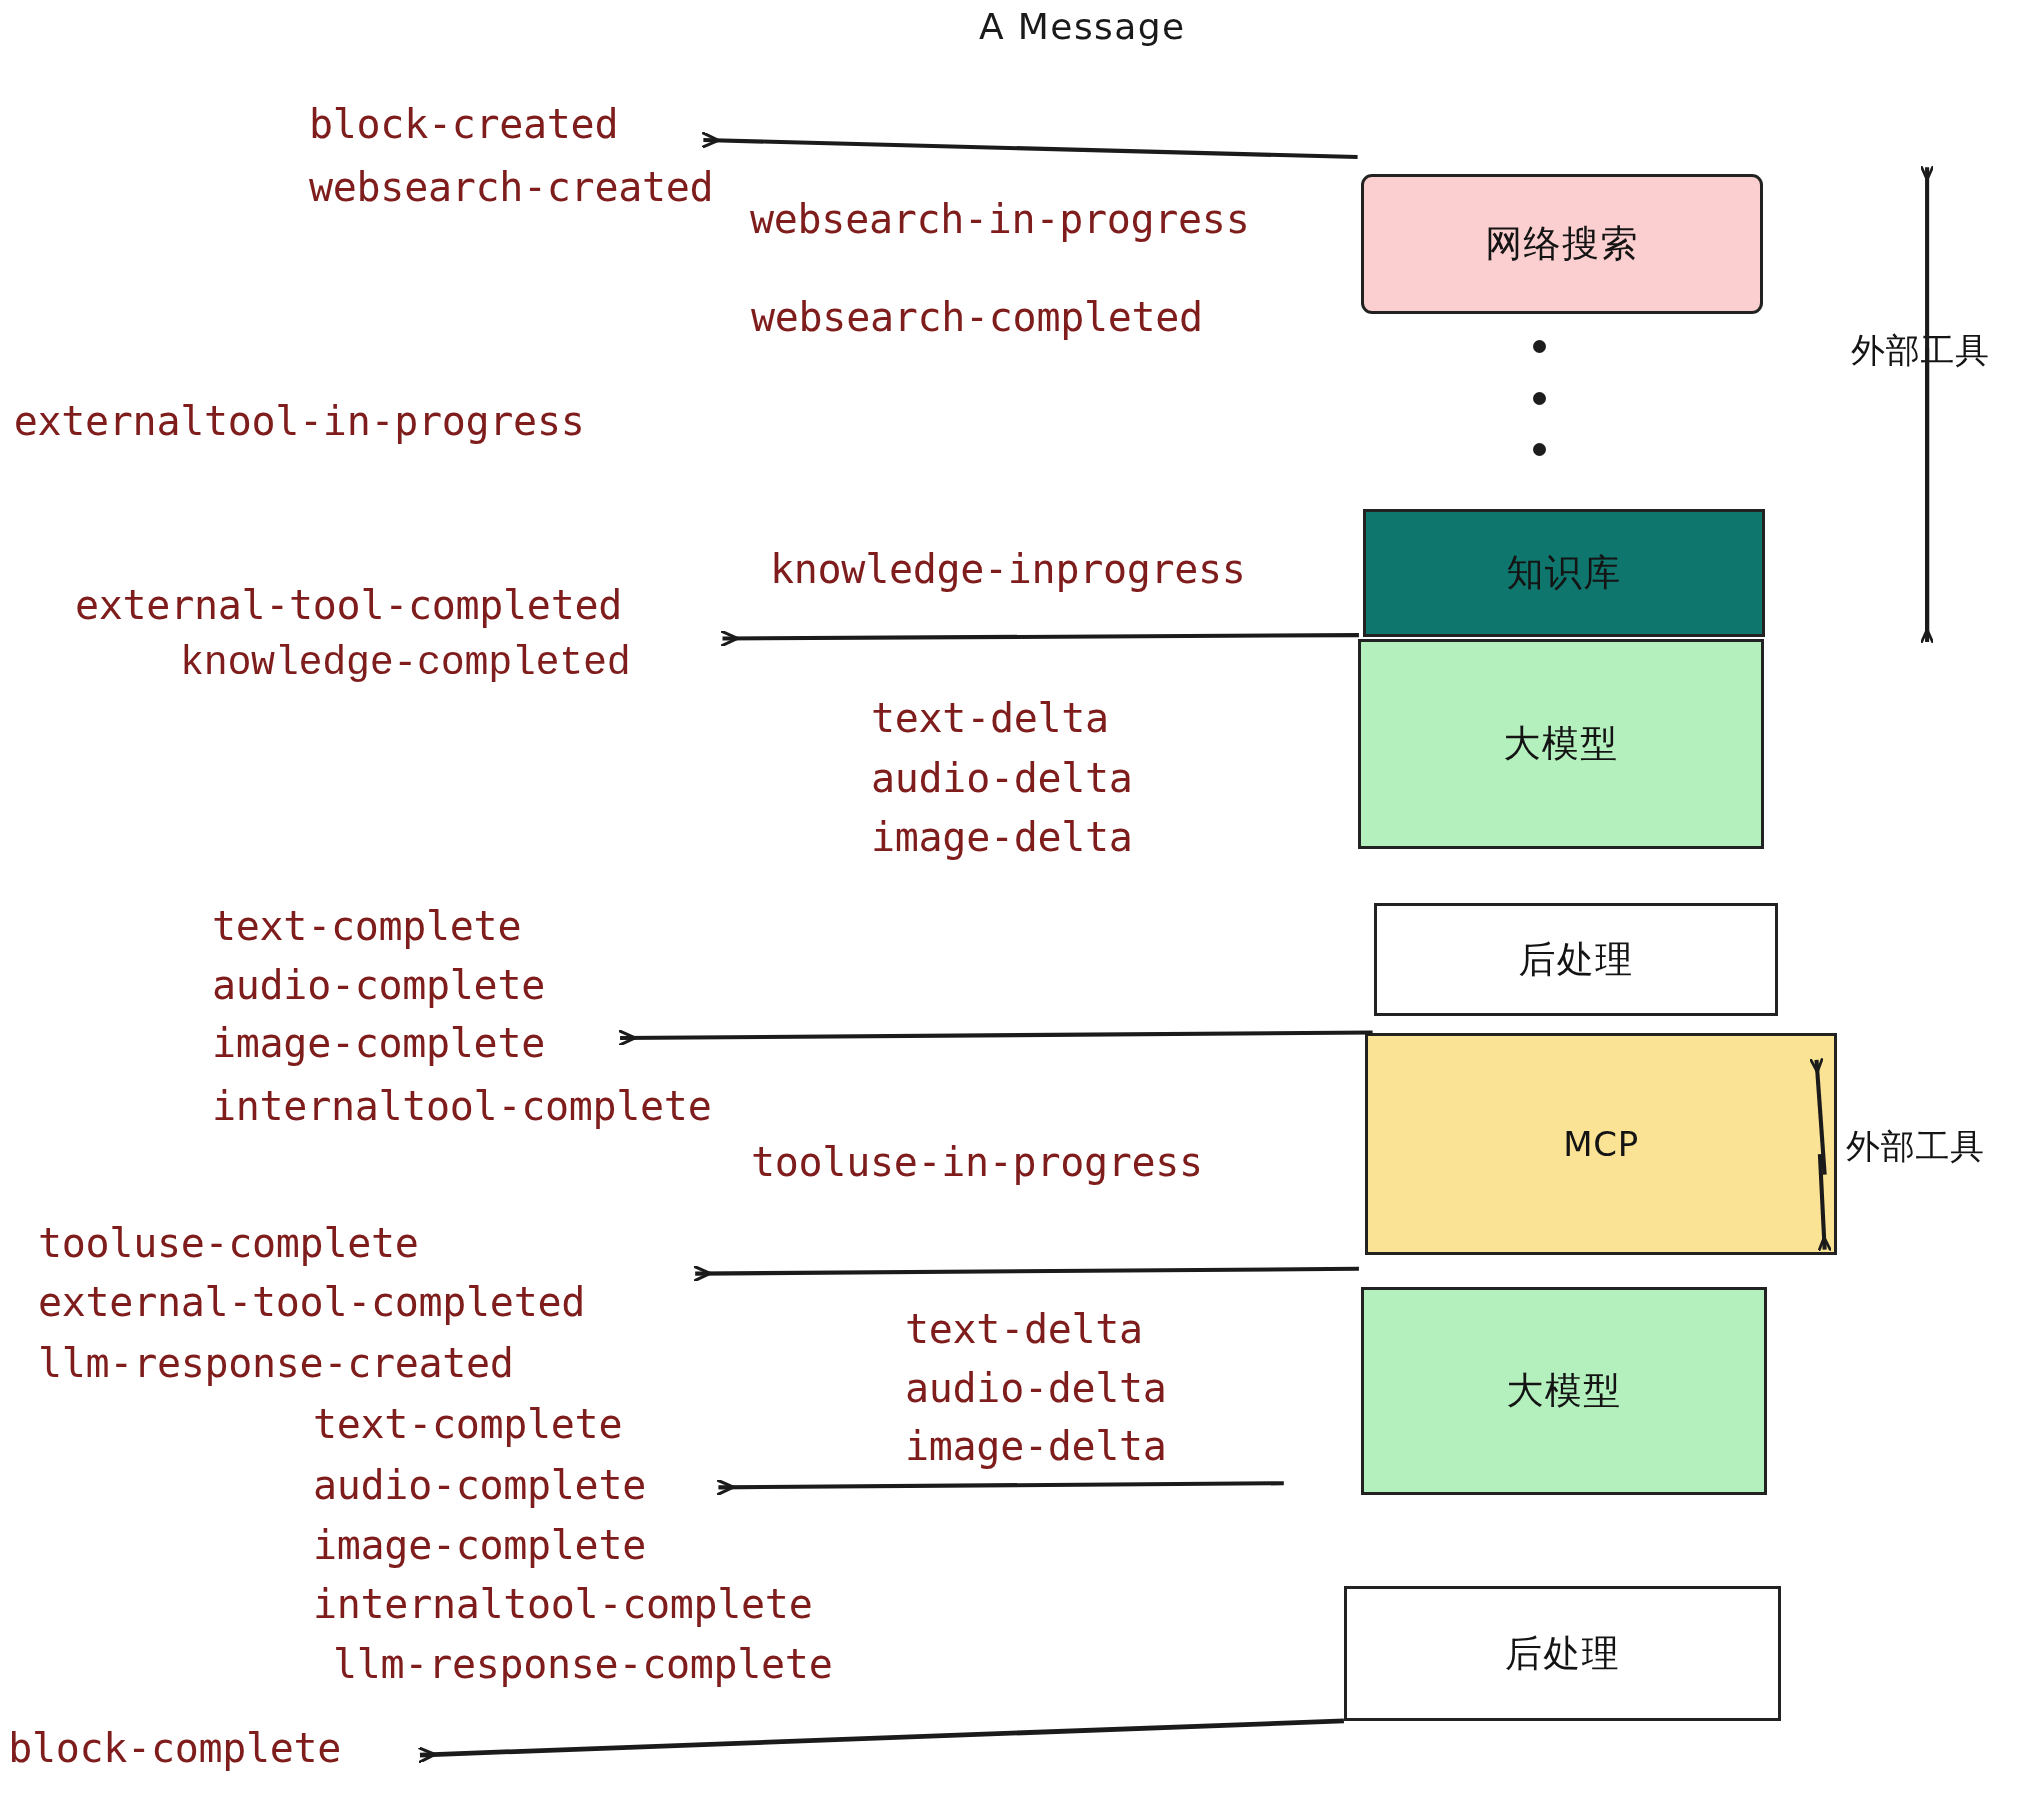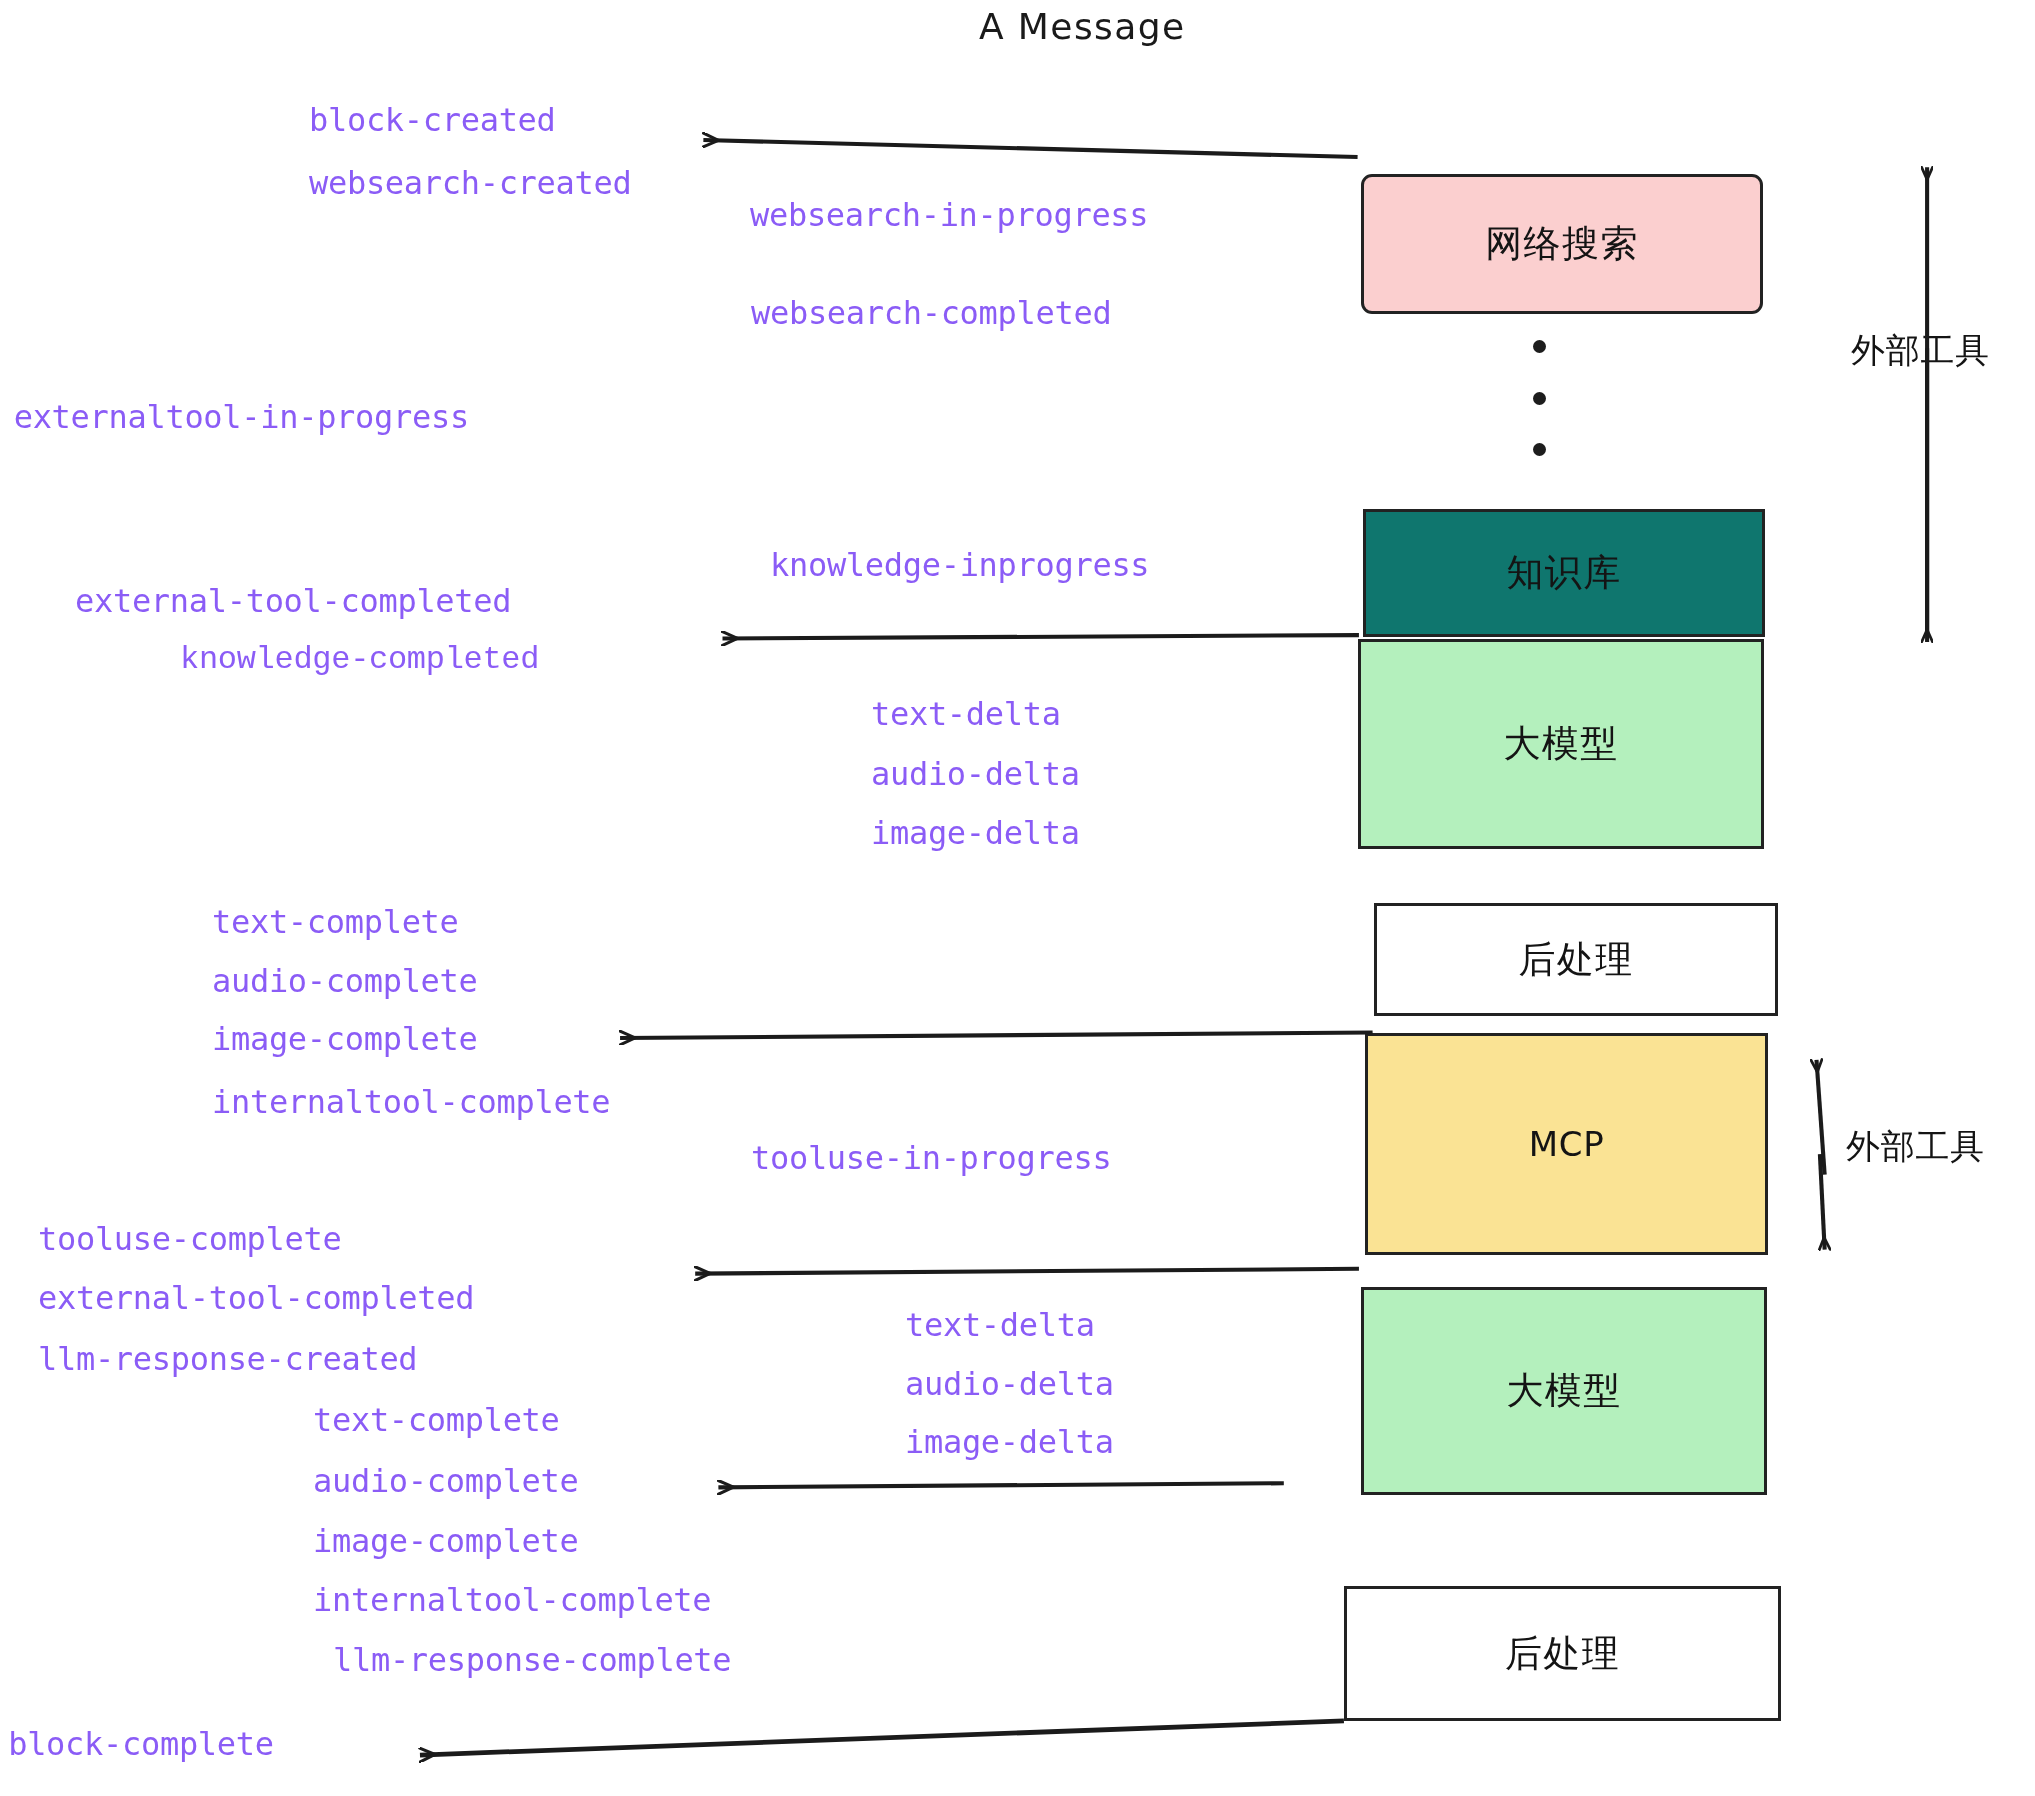--- a/index.html
+++ b/index.html
@@ -21,22 +21,22 @@
     font-family: "DejaVu Sans", "Liberation Sans", sans-serif;
     font-size: 36px;
     color: #1a1a1a;
     white-space: nowrap;
     letter-spacing: 1.4px;
   }
   
   .evt {
     position: absolute;
     font-family: "DejaVu Sans Mono", "Liberation Mono", monospace;
-    font-size: 32px;
-    color: #8b5cf6;
+    font-size: 40px;
+    color: #7f1d1d;
     white-space: nowrap;
     letter-spacing: -0.3px;
     text-align: right;
   }
   
   .box {
     position: absolute;
     box-sizing: border-box;
     border: 3.4px solid #222222;
     display: flex;
@@ -110,21 +110,21 @@
   </div>
 
   <div class="box llm1" style="left:1358px; top:639px; width:406px; height:210px; background:#b4f0bd;">
     <span class="box-label">大模型</span>
   </div>
 
   <div class="box post1" style="left:1374px; top:903px; width:404px; height:113px; background:#ffffff;">
     <span class="box-label">后处理</span>
   </div>
 
-  <div class="box mcp" style="left:1365px; top:1033px; width:403px; height:222px; background:#fae394;">
+  <div class="box mcp" style="left:1365px; top:1033px; width:472px; height:222px; background:#fae394;">
     <span class="box-label">MCP</span>
   </div>
 
   <div class="box llm2" style="left:1361px; top:1287px; width:406px; height:208px; background:#b4f0bd;">
     <span class="box-label">大模型</span>
   </div>
 
   <div class="box post2" style="left:1344px; top:1586px; width:437px; height:135px; background:#ffffff;">
     <span class="box-label">后处理</span>
   </div>

